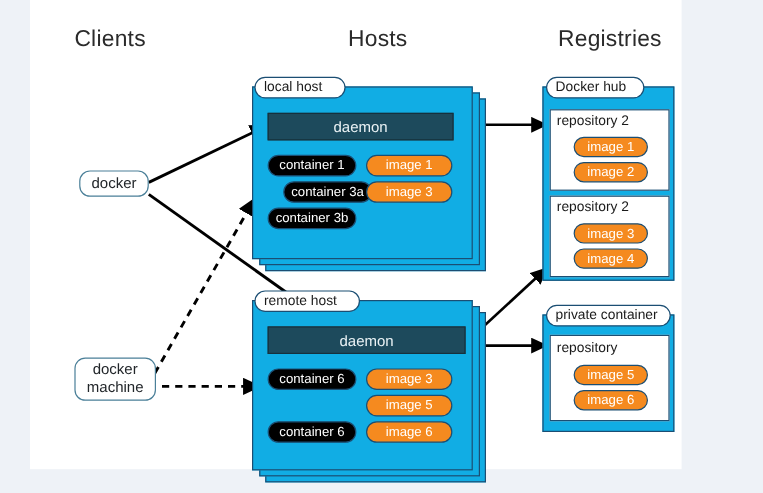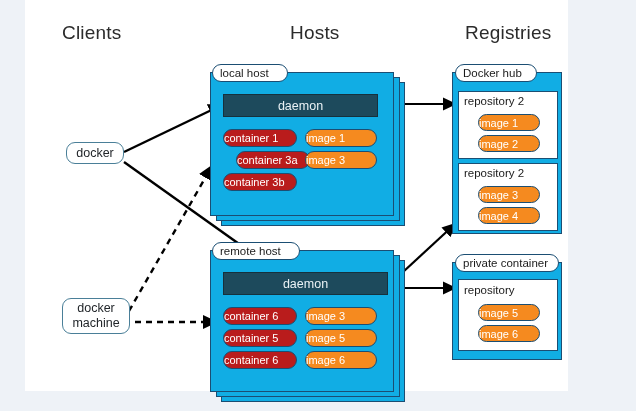--- a/index.html
+++ b/index.html
@@ -31,23 +31,23 @@
     position:absolute;box-sizing:border-box;background:#ffffff;border:1.6px solid #1b4e73;
     border-radius:11px;color:#1a1a1a;font-size:11.5px;
     display:flex;align-items:center;padding-left:7px;white-space:nowrap;z-index:6;
   }
   .daemon{
     position:absolute;box-sizing:border-box;background:#1d4a5c;border:1.4px solid #16313d;
     color:#eaf2f5;font-size:12.5px;display:flex;align-items:center;justify-content:center;z-index:4;
   }
   .pill{
     position:absolute;box-sizing:border-box;border-radius:9px;border:1.4px solid #1b4e73;
-    color:#ffffff;font-size:11px;display:flex;align-items:center;z-index:4;
-  }
-  .pill.container{background:#b91c1c;}
+    color:#ffffff;font-size:11px;display:flex;align-items:center;justify-content:center;z-index:4;
+  }
+  .pill.container{background:#000000;}
   .pill.image{background:#f58a1f;}
 
   
   .registry{position:absolute;box-sizing:border-box;background:#11ade4;border:1.4px solid #1b4e73;}
   .regtag{
     position:absolute;box-sizing:border-box;background:#ffffff;border:1.6px solid #1b4e73;
     border-radius:11px;color:#1a1a1a;font-size:11.5px;
     display:flex;align-items:center;padding-left:7px;white-space:nowrap;z-index:7;
   }
   .repo{
@@ -137,23 +137,20 @@
       <span>remote host</span>
     </div>
 
     <div class="daemon" style="left:13px;top:22px;width:165px;height:23px;">
       <span>daemon</span>
     </div>
 
     <div class="pill container" style="left:13px;top:57px;width:74px;height:18px;">
       <span>container 6</span>
     </div>
-    <div class="pill container" style="left:13px;top:79px;width:74px;height:18px;">
-      <span>container 5</span>
-    </div>
     <div class="pill container" style="left:13px;top:101px;width:74px;height:18px;">
       <span>container 6</span>
     </div>
 
     <div class="pill image" style="left:95px;top:57px;width:72px;height:18px;">
       <span>image 3</span>
     </div>
     <div class="pill image" style="left:95px;top:79px;width:72px;height:18px;">
       <span>image 5</span>
     </div>

